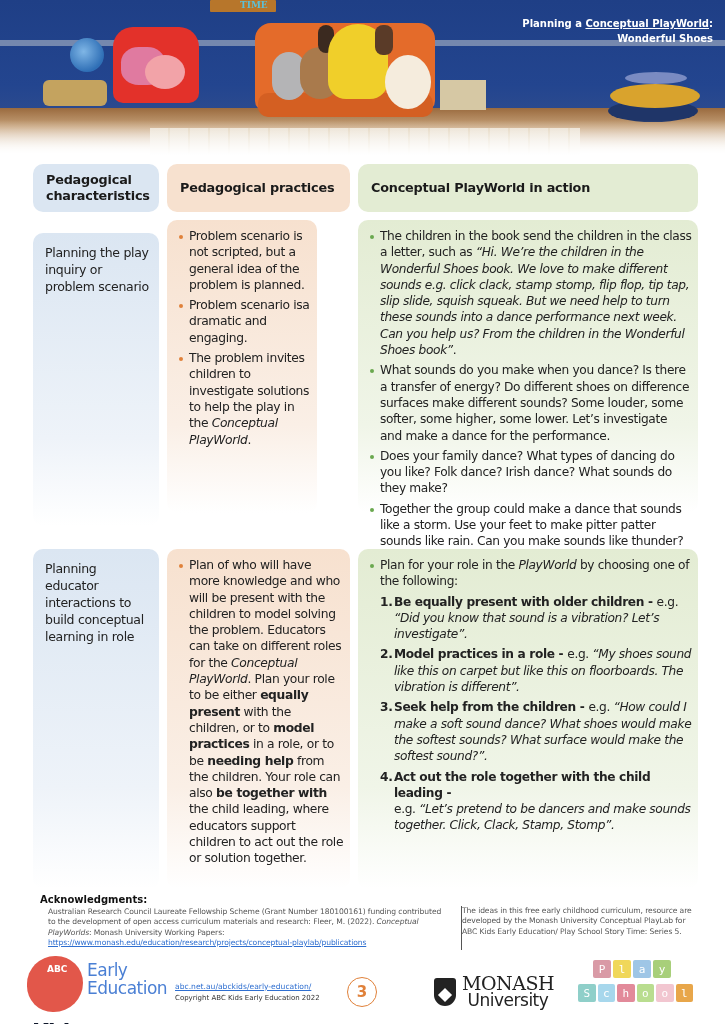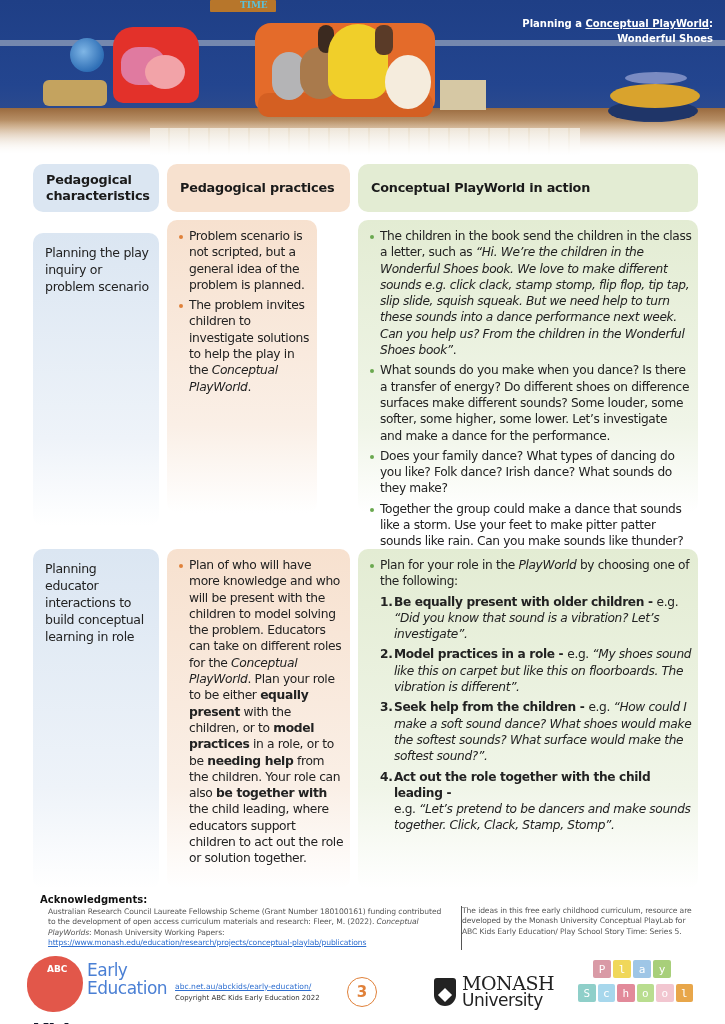--- a/index.html
+++ b/index.html
@@ -80,21 +80,21 @@
   .kids-logo { position: absolute; left: 27px; top: 956px; width: 56px; height: 56px; border-radius: 50% 48% 52% 46%; background: #e2574a; }
   .kids-logo .abc { position: absolute; left: 20px; top: 8px; font: bold 9px "DejaVu Sans", sans-serif; color: #fff; }
   .kids-logo .kids { position: absolute; left: 5px; top: 19px; font: bold 22px "DejaVu Sans", sans-serif; color: #0f172a; letter-spacing: -1px; margin-top: 44px; }
   .early { position: absolute; left: 87px; top: 961px; font: 17px "DejaVu Sans", sans-serif; color: #4a7fd4; line-height: 18px; letter-spacing: -0.5px; }
   .site { position: absolute; left: 175px; top: 982px; }
   .site a { display: block; font: 7.6px "DejaVu Sans", sans-serif; color: #2f6fd0; text-decoration: underline; }
   .site span { display: block; font: 7px "DejaVu Sans", sans-serif; color: #333; margin-top: 3px; }
   .page-num { position: absolute; left: 347px; top: 977px; width: 30px; height: 30px; border-radius: 50%; border: 1.8px solid #e0813a;
     display: flex; align-items: center; justify-content: center; font: bold 15px "DejaVu Sans", sans-serif; color: #e0813a; }
 
-  .monash { position: absolute; left: 434px; top: 974px; display: flex; align-items: center; gap: 6px; }
+  .monash { position: absolute; left: 434px; top: 974px; display: flex; align-items: center; gap: 6px; text-align: center; }
   .shield { width: 22px; height: 28px; background: #222; border-radius: 3px 3px 11px 11px; position: relative; }
   .shield::after { content: ""; position: absolute; left: 6px; top: 12px; width: 10px; height: 10px; background: #fff; transform: rotate(45deg); }
   .monash-text .m1 { font: 19px "DejaVu Serif", serif; color: #222; line-height: 18px; letter-spacing: -0.5px; }
   .monash-text .m2 { font: 17px "DejaVu Sans", sans-serif; color: #222; line-height: 17px; letter-spacing: -0.5px; }
 
   .playschool { position: absolute; left: 578px; top: 960px; width: 115px; }
   .ps-row { display: flex; gap: 2px; }
   .ps-row1 { margin-left: 15px; margin-bottom: 6px; }
   .blk { width: 18px; height: 18px; display: flex; align-items: center; justify-content: center;
     font: 11px "DejaVu Sans Mono", monospace; color: #fff; border-radius: 2px; }
@@ -143,20 +143,21 @@
 <div class="cell c3 hdr" style="left:358px; top:164px; width:340px; height:48px;">
   <span>Conceptual PlayWorld in action</span>
 </div>
 
 <div class="cell b1 rowlabel" style="left:33px; top:220px; width:126px; height:293px;margin-top:13px;">
   <span>Planning the play inquiry or problem scenario</span>
 </div>
 <div class="cell b2" style="left:167px; top:220px; width:150px; height:293px;">
   <ul class="bul">
     <li><span>Problem scenario is not scripted, but a general idea of the problem is planned.</span></li>
+    <li><span>Problem scenario isa dramatic and engaging.</span></li>
     <li><span>The problem invites children to investigate solutions to help the play in the </span><em>Conceptual PlayWorld</em><span>.</span></li>
   </ul>
 </div>
 <div class="cell b3" style="left:358px; top:220px; width:340px; height:293px;">
   <ul class="bul">
     <li><span>The children in the book send the children in the class a letter, such as </span><em>“Hi. We’re the children in the Wonderful Shoes book. We love to make different sounds e.g. click clack, stamp stomp, flip flop, tip tap, slip slide, squish squeak. But we need help to turn these sounds into a dance performance next week. Can you help us? From the children in the Wonderful Shoes book”</em><span>.</span></li>
     <li><span>What sounds do you make when you dance? Is there a transfer of energy? Do different shoes on difference surfaces make different sounds? Some louder, some softer, some higher, some lower. Let’s investigate and make a dance for the performance.</span></li>
     <li><span>Does your family dance? What types of dancing do you like? Folk dance? Irish dance? What sounds do they make?</span></li>
     <li><span>Together the group could make a dance that sounds like a storm. Use your feet to make pitter patter sounds like rain. Can you make sounds like thunder?</span></li>
   </ul>

